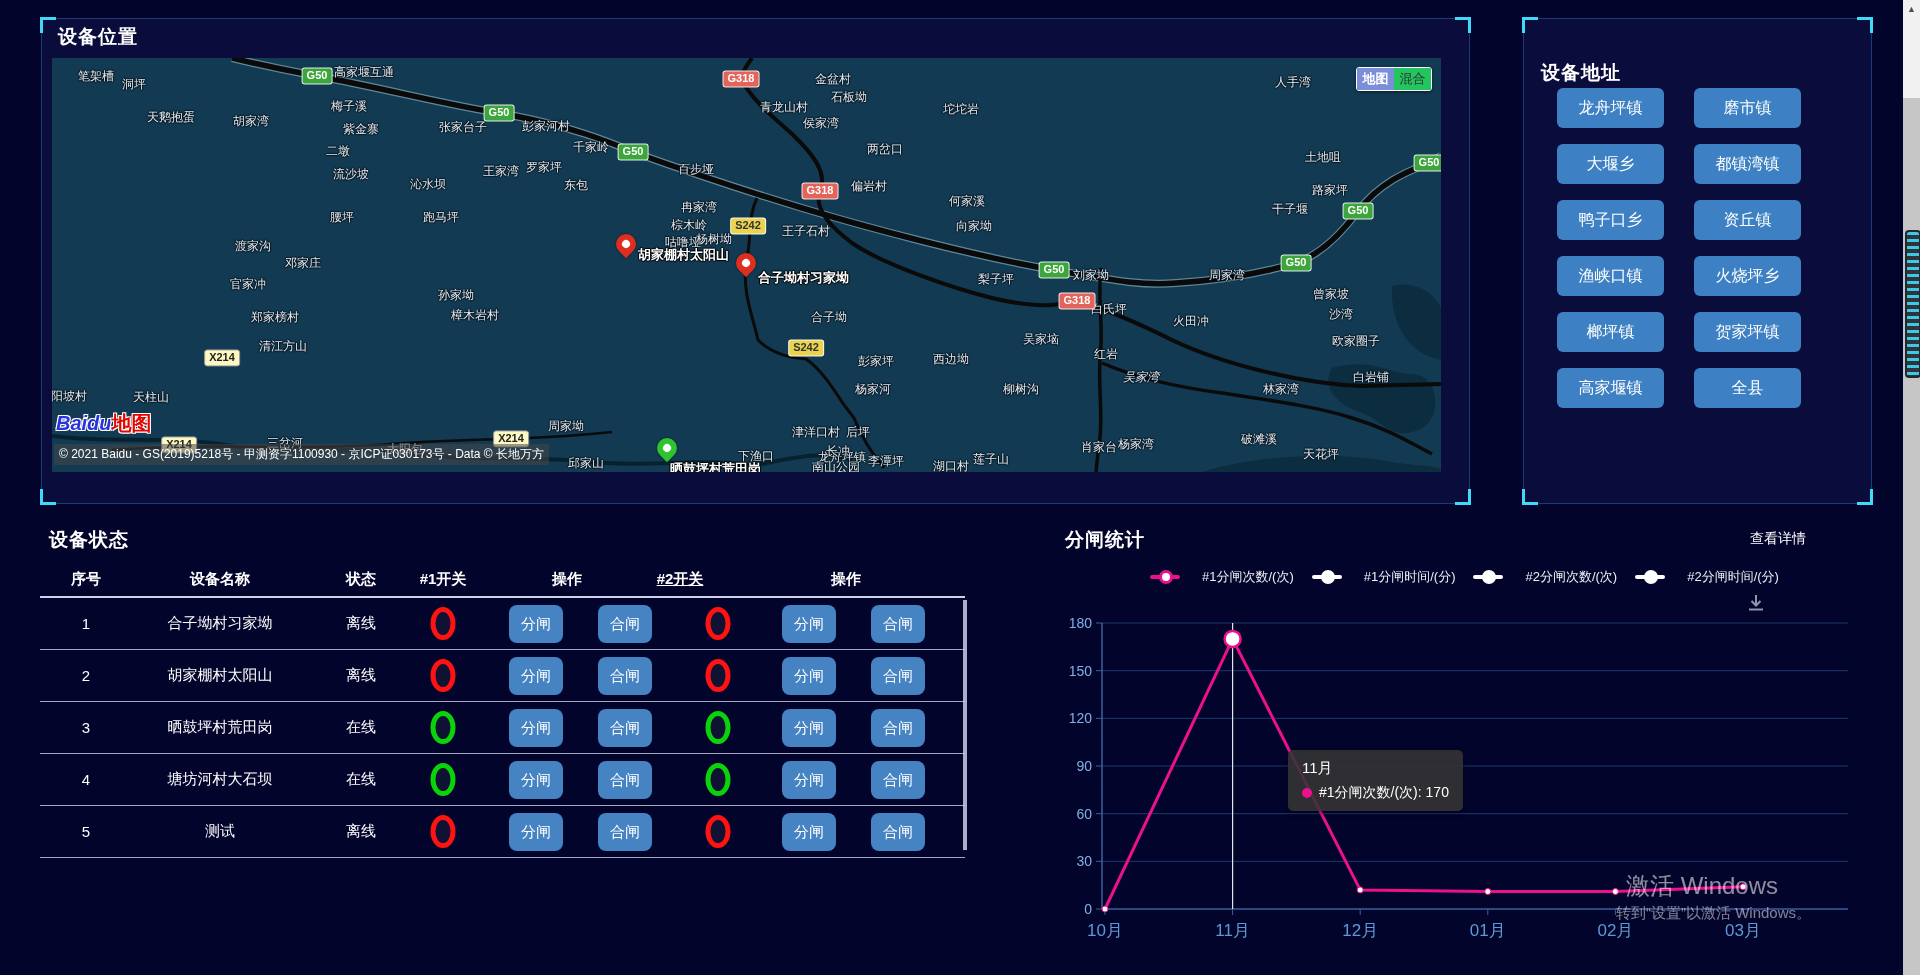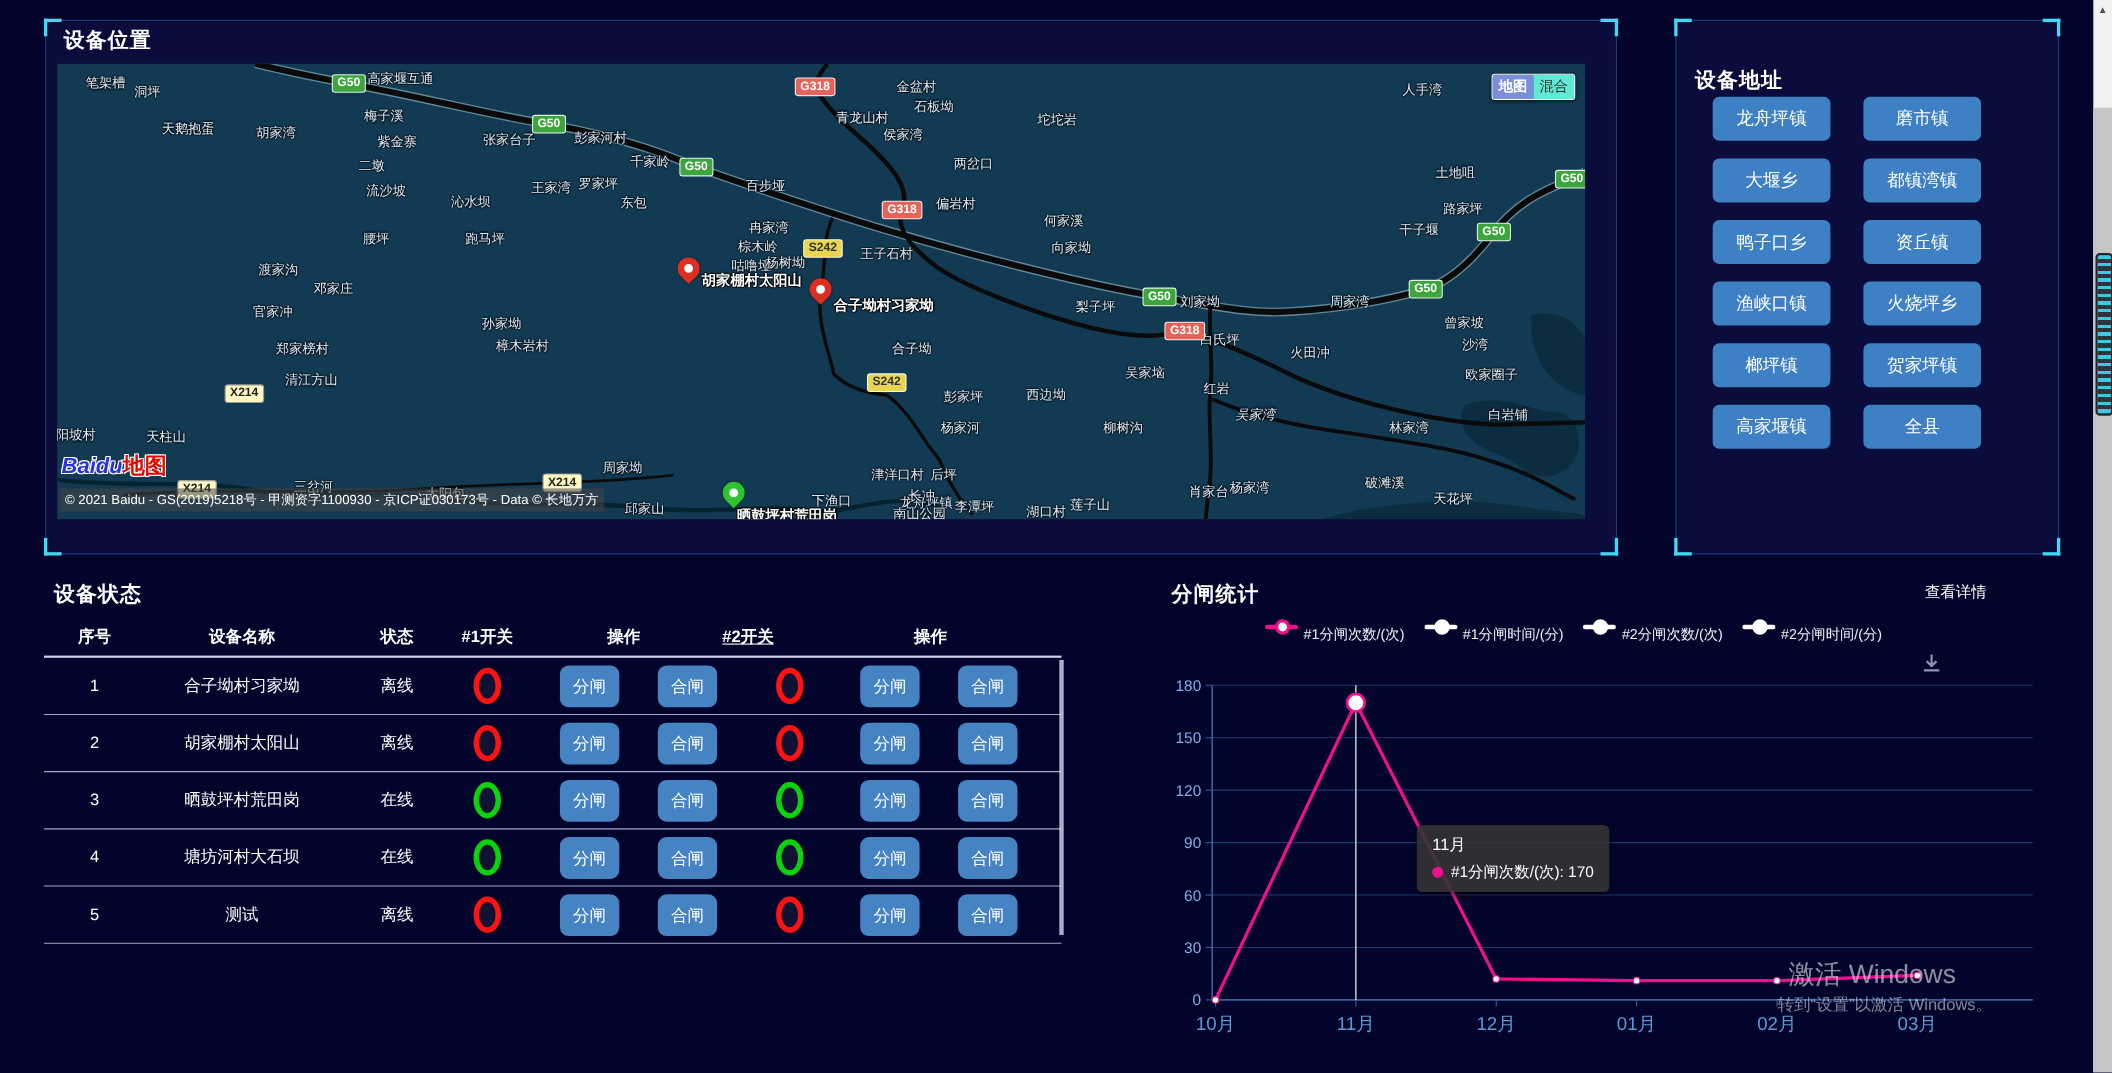--- a/index.html
+++ b/index.html
@@ -32,21 +32,21 @@
     transform:translate(-50%,-100%) rotate(-45deg);box-shadow:0 0 2px rgba(0,0,0,.6);}
   .pin .hole{position:absolute;left:6px;top:6px;width:8px;height:8px;border-radius:50%;background:#fff;}
   .pin.red{background:#dd2f1f;}
   .pin.green{background:#2fc32f;}
   .pin-label{position:absolute;color:#fff;font-size:13px;font-weight:bold;white-space:nowrap;
     text-shadow:1px 0 1px #000,-1px 0 1px #000,0 1px 1px #000,0 -1px 1px #000;}
   .map-ctrl{position:absolute;left:1304px;top:9px;display:flex;border:1px solid #fff;border-radius:3px;
     overflow:hidden;box-shadow:0 1px 3px rgba(0,0,0,.5);}
   .map-ctrl div{width:37px;height:22px;font-size:13px;display:flex;align-items:center;justify-content:center;cursor:pointer;}
   .map-ctrl .active{background:#7b8fd9;color:#fff;font-weight:bold;}
-  .map-ctrl .inactive{background:#5eead4;color:#333;}
+  .map-ctrl .inactive{background:#22c55e;color:#333;}
   .map-attribution{position:absolute;left:2px;top:386px;background:rgba(70,70,70,.55);color:#fff;
     font-size:12px;padding:2px 5px;white-space:nowrap;}
   .baidu-logo{position:absolute;left:4px;top:352px;font-size:20px;font-weight:bold;font-style:italic;
     text-shadow:1px 1px 0 #fff,-1px -1px 0 #fff,1px -1px 0 #fff,-1px 1px 0 #fff;}
   .baidu-logo .b1{color:#2932e1;}
   .baidu-logo .b2{color:#e10600;font-style:normal;}
 
   
   .addr-btn{position:absolute;width:107px;height:40px;background:#3d80c4;border-radius:6px;color:#fff;
     font-size:16px;display:flex;align-items:center;justify-content:center;cursor:pointer;}
@@ -62,21 +62,21 @@
   .led.red{border-color:#ff1212;}
   .led.green{border-color:#0bd30b;}
   .sw-btn{position:absolute;top:7px;width:54px;height:38px;background:#4583c2;border-radius:8px;color:#fff;
     font-size:15px;display:flex;align-items:center;justify-content:center;cursor:pointer;transform:translateX(-50%);}
   .tbl-scroll{position:absolute;left:963px;top:600px;width:4px;height:250px;background:#c9cde2;opacity:.85;}
 
   
   .view-details{position:absolute;left:1750px;top:530px;color:#fff;font-size:14px;cursor:pointer;}
   .dl-icon{position:absolute;left:1745px;top:592px;cursor:pointer;}
   .legend{position:absolute;left:1150px;top:568px;display:flex;gap:18px;align-items:center;}
-  .lg-item{display:flex;gap:5px;cursor:pointer;}
+  .lg-item{display:flex;align-items:center;gap:22px;cursor:pointer;}
   .lg-mark{position:relative;width:30px;height:4px;border-radius:2px;}
   .lg-dot{position:absolute;left:9px;top:-5px;width:8px;height:8px;border-radius:50%;background:#fff;border-width:3px;border-style:solid;}
   .lg-label{color:#f0f0f5;font-size:13px;white-space:nowrap;}
   #chart-wrap{position:absolute;left:1040px;top:545px;width:840px;height:430px;}
   .tooltip{position:absolute;left:1288px;top:750px;background:rgba(52,52,52,.88);border-radius:5px;
     padding:9px 14px;color:#fff;box-shadow:0 2px 6px rgba(0,0,0,.4);}
   .tooltip .tt-cat{font-size:15px;margin-bottom:6px;}
   .tooltip .tt-row{display:flex;align-items:center;gap:7px;font-size:14px;}
   .tt-dot{width:10px;height:10px;border-radius:50%;}
 

